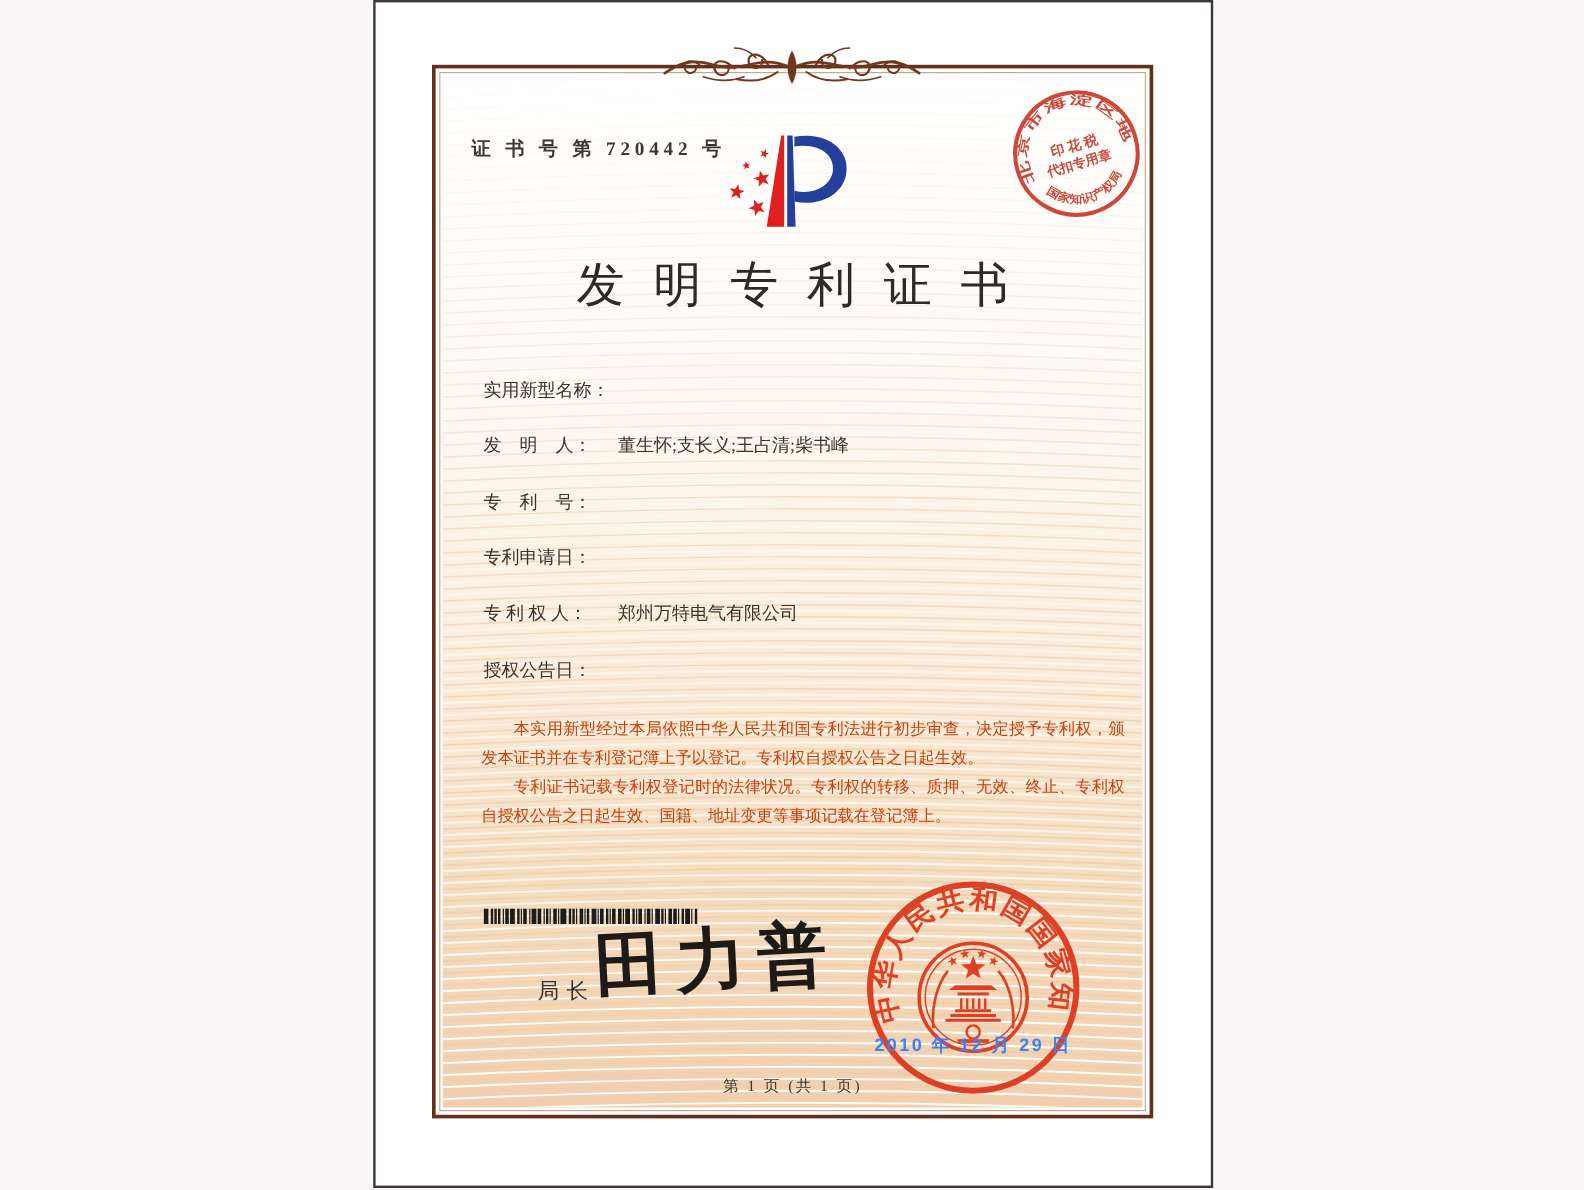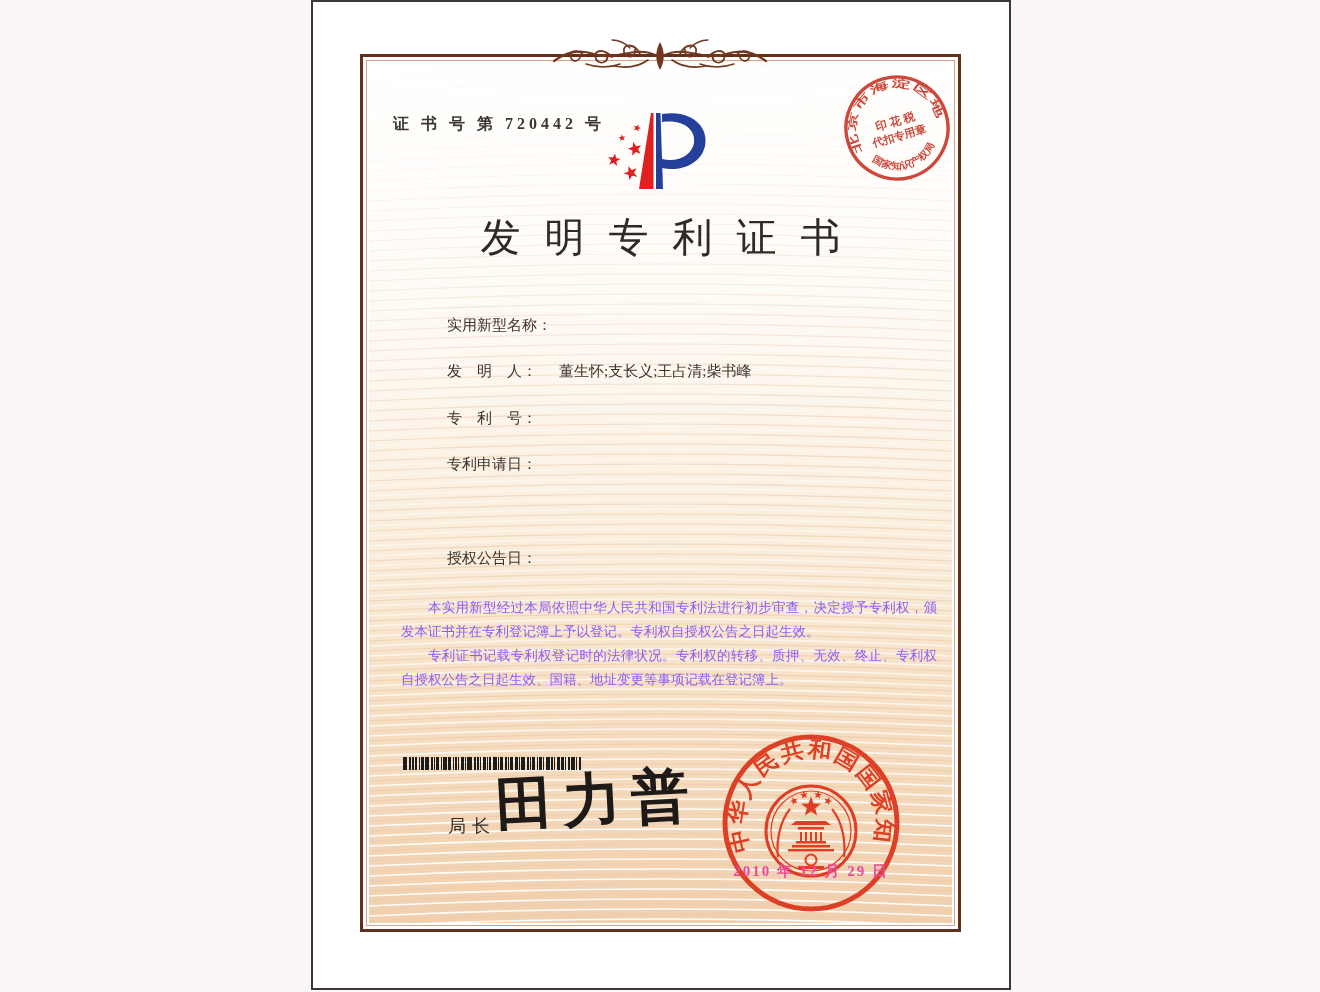--- a/index.html
+++ b/index.html
@@ -36,26 +36,26 @@
 
   .title{
     position:absolute;left:47px;top:208px;width:601px;text-align:center;
     font-size:40px;color:#2e2a27;letter-spacing:24px;text-indent:24px;font-weight:500;
   }
 
   .field{
     position:absolute;left:90px;width:520px;height:22px;display:flex;
     font-size:15px;color:#3a332c;
   }
-  .field .lab{flex:0 0 112px;margin-left:44px;}
+  .field .lab{flex:0 0 112px;}
   .field .val{flex:1;}
 
   .paras{
     position:absolute;left:88px;top:594px;width:536px;
-    font-size:13.5px;line-height:24px;color:#8b5cf6;text-align:justify;
+    font-size:13.5px;line-height:24px;color:#c2410c;text-align:justify;
   }
   .paras p{margin:0;text-indent:2em;}
 
   .barcode{
     position:absolute;left:90px;top:755px;width:178px;height:13px;
     overflow:hidden;white-space:nowrap;font-size:0;
   }
   .barcode i{display:inline-block;height:100%;background:#1c1c1c;vertical-align:top;}
 
   .signer{
@@ -64,22 +64,22 @@
   }
   .signature{
     position:absolute;left:182px;top:758px;width:260px;font-size:58px;
     color:#1d1a17;font-weight:600;letter-spacing:10px;transform:rotate(-3deg);
     font-family:"Liberation Serif","DejaVu Serif",serif;
   }
 
   .seal{position:absolute;left:402px;top:725px;width:192px;height:192px;opacity:.96;}
   .seal-date{
     position:absolute;left:408px;top:860px;width:180px;text-align:center;
-    font-size:15px;font-weight:bold;color:#ec4899;letter-spacing:2px;
-    font-family:Liberation Serif, serif;
+    font-size:15px;font-weight:bold;color:#3b82f6;letter-spacing:2px;
+    font-family:Liberation Sans, sans-serif;
   }
   .footer{
     position:absolute;left:47px;top:894px;width:601px;text-align:center;
     font-size:13px;color:#3d3731;letter-spacing:2px;
   }
 </style>
 </head>
 <body>
 
 <div class="page">
@@ -332,20 +332,24 @@
   <div class="field" style="top:360px">
     <span class="lab">发　明　人：</span>
     <span class="val">董生怀;支长义;王占清;柴书峰</span>
   </div>
   <div class="field" style="top:407px">
     <span class="lab">专　利　号：</span>
   </div>
   <div class="field" style="top:453px">
     <span class="lab">专利申请日：</span>
   </div>
+  <div class="field" style="top:500px">
+    <span class="lab">专 利 权 人：</span>
+    <span class="val">郑州万特电气有限公司</span>
+  </div>
   <div class="field" style="top:547px">
     <span class="lab">授权公告日：</span>
   </div>
 
   <div class="paras">
     <p>本实用新型经过本局依照中华人民共和国专利法进行初步审查，决定授予专利权，颁发本证书并在专利登记簿上予以登记。专利权自授权公告之日起生效。</p>
     <p>专利证书记载专利权登记时的法律状况。专利权的转移、质押、无效、终止、专利权自授权公告之日起生效、国籍、地址变更等事项记载在登记簿上。</p>
   </div>
 
   <div class="barcode"><i style="width: 4.2px; margin-right: 2px;"></i><i style="width: 1.4px; margin-right: 1px;"></i><i style="width: 2.8px; margin-right: 1px;"></i><i style="width: 1.4px; margin-right: 2px;"></i><i style="width: 1.4px; margin-right: 1px;"></i><i style="width: 2.8px; margin-right: 1px;"></i><i style="width: 4.2px; margin-right: 2px;"></i><i style="width: 1.4px; margin-right: 1px;"></i><i style="width: 1.4px; margin-right: 1px;"></i><i style="width: 2.8px; margin-right: 2px;"></i><i style="width: 1.4px; margin-right: 1px;"></i><i style="width: 4.2px; margin-right: 1px;"></i><i style="width: 2.8px; margin-right: 2px;"></i><i style="width: 1.4px; margin-right: 1px;"></i><i style="width: 1.4px; margin-right: 1px;"></i><i style="width: 1.4px; margin-right: 2px;"></i><i style="width: 2.8px; margin-right: 1px;"></i><i style="width: 1.4px; margin-right: 1px;"></i><i style="width: 4.2px; margin-right: 2px;"></i><i style="width: 2.8px; margin-right: 1px;"></i><i style="width: 1.4px; margin-right: 1px;"></i><i style="width: 1.4px; margin-right: 2px;"></i><i style="width: 2.8px; margin-right: 1px;"></i><i style="width: 1.4px; margin-right: 1px;"></i><i style="width: 1.4px; margin-right: 2px;"></i><i style="width: 4.2px; margin-right: 1px;"></i><i style="width: 1.4px; margin-right: 1px;"></i><i style="width: 2.8px; margin-right: 2px;"></i><i style="width: 1.4px; margin-right: 1px;"></i><i style="width: 1.4px; margin-right: 1px;"></i><i style="width: 2.8px; margin-right: 2px;"></i><i style="width: 2.8px; margin-right: 1px;"></i><i style="width: 1.4px; margin-right: 1px;"></i><i style="width: 4.2px; margin-right: 2px;"></i><i style="width: 1.4px; margin-right: 1px;"></i><i style="width: 1.4px; margin-right: 1px;"></i><i style="width: 2.8px; margin-right: 2px;"></i><i style="width: 1.4px; margin-right: 1px;"></i><i style="width: 2.8px; margin-right: 1px;"></i><i style="width: 1.4px; margin-right: 2px;"></i><i style="width: 4.2px; margin-right: 1px;"></i><i style="width: 1.4px; margin-right: 1px;"></i><i style="width: 1.4px; margin-right: 2px;"></i><i style="width: 2.8px; margin-right: 1px;"></i><i style="width: 2.8px; margin-right: 1px;"></i><i style="width: 1.4px; margin-right: 2px;"></i><i style="width: 1.4px; margin-right: 1px;"></i><i style="width: 4.2px; margin-right: 1px;"></i><i style="width: 1.4px; margin-right: 2px;"></i><i style="width: 2.8px; margin-right: 1px;"></i></div>
@@ -380,14 +384,15 @@
         <rect x="-23" y="18" width="46" height="2.5"></rect>
         <path d="M-33,26 C-35,10 -31,-10 -21,-22" fill="none" stroke="#dd3a1f" stroke-width="2.2"></path>
         <path d="M33,26 C35,10 31,-10 21,-22" fill="none" stroke="#dd3a1f" stroke-width="2.2"></path>
         <circle cx="0" cy="29" r="5.5" fill="none" stroke="#dd3a1f" stroke-width="2"></circle>
         <rect x="-13" y="35" width="26" height="3"></rect>
       </g>
     </g>
   </svg>
   <div class="seal-date">2010 年 12 月 29 日</div>
 
+  <div class="footer">第 1 页 (共 1 页)</div>
 
 </div>
 
 </body></html>

